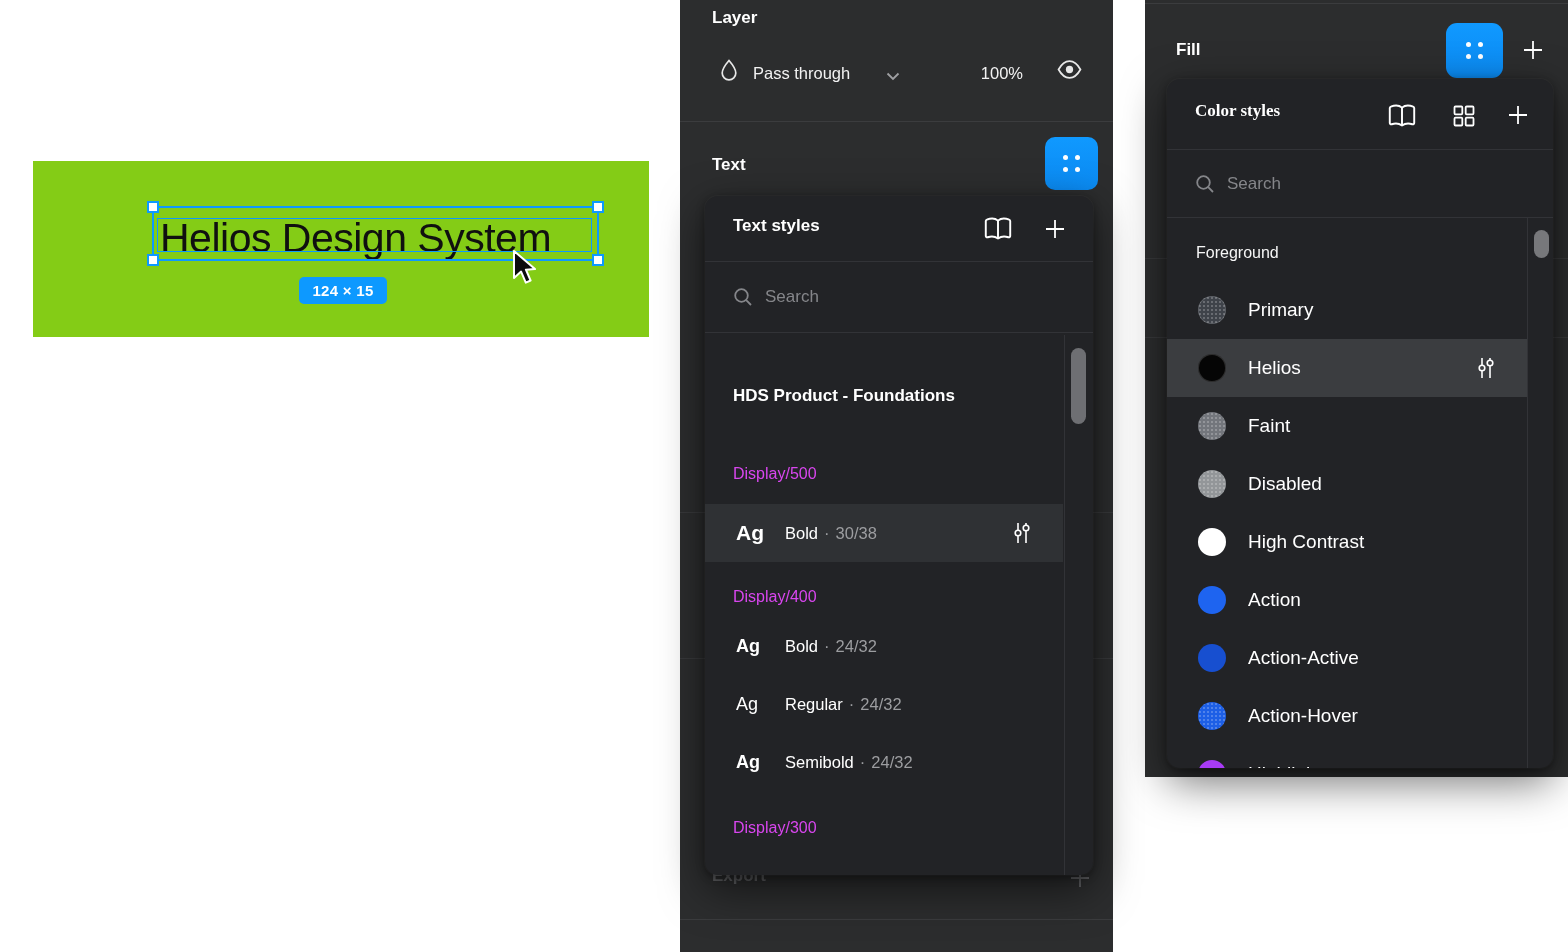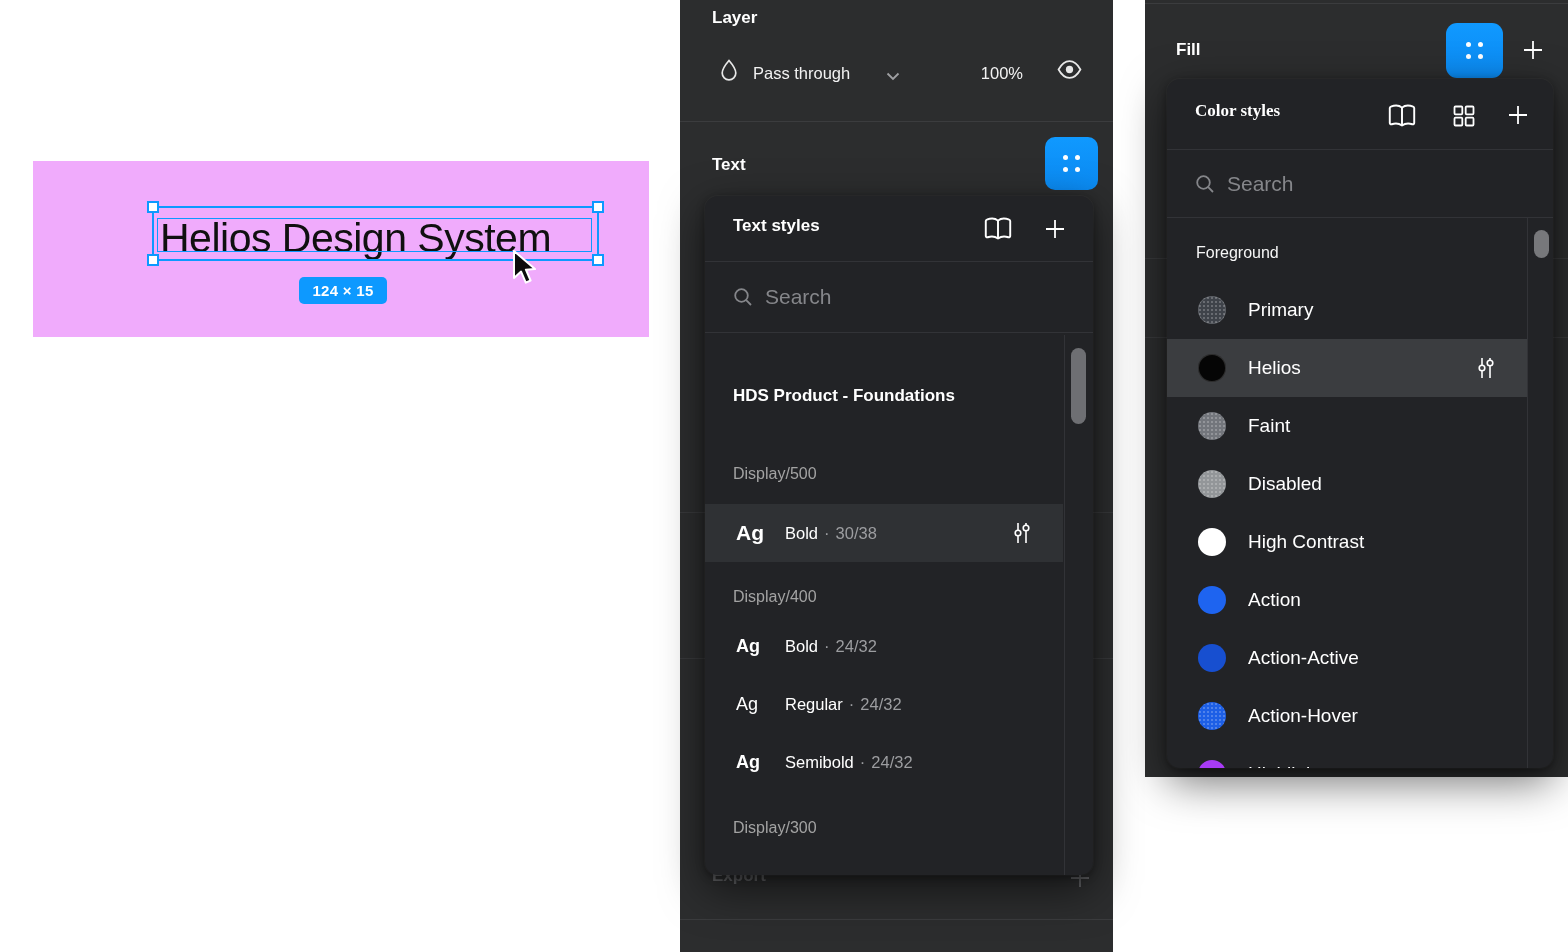--- a/index.html
+++ b/index.html
@@ -1,21 +1,21 @@
 <!DOCTYPE html>
 <html><head>
 <meta charset="utf-8">
 <style>
   * { margin:0; padding:0; box-sizing:border-box; }
   html,body { background:#ffffff; }
   body { font-family:"Liberation Sans","DejaVu Sans",sans-serif; }
   .stage { position:relative; width:1568px; height:952px; overflow:hidden; background:#ffffff; }
 
   
-  .canvas { position:absolute; left:33px; top:161px; width:616px; height:176px; background:#f0abfc; }
+  .canvas { position:absolute; left:33px; top:161px; width:616px; height:176px; background:#84cc16; }
   .canvas-text { position:absolute; left:127px; top:54px; font-size:41px; font-weight:400; color:#101010; letter-spacing:-0.5px; white-space:nowrap; }
   .sel-outer { position:absolute; left:119px; top:45px; width:447px; height:55px; border:2px solid #0d99ff; }
   .sel-inner { position:absolute; left:124px; top:57px; width:435px; height:34px; border:1.5px solid #0d99ff; }
   .handle { position:absolute; width:12px; height:12px; background:#ffffff; border:2px solid #0d99ff; }
   .h-tl { left:-7px; top:-7px; } .h-tr { right:-7px; top:-7px; }
   .h-bl { left:-7px; bottom:-7px; } .h-br { right:-7px; bottom:-7px; }
   .dim-badge { position:absolute; left:266px; top:116px; width:88px; height:27px; background:#0d99ff; border-radius:5px;
                color:#fff; font-size:15px; font-weight:700; text-align:center; line-height:27px; letter-spacing:.3px; }
   .cursor { position:absolute; left:478px; top:88px; }
 
@@ -43,32 +43,32 @@
   .plus-stroke { stroke:#fff; stroke-width:1.8; }
 
   
   .dropdown { position:absolute; background:#222326; border-radius:13px; overflow:hidden; z-index:10;
               box-shadow:0 2px 8px rgba(0,0,0,.4), 0 14px 44px rgba(0,0,0,.55), 0 0 0 1px rgba(255,255,255,.04); }
   .dd-header { position:relative; border-bottom:1px solid #323337; }
   .dd-title { position:absolute; left:28px; font-size:17px; font-weight:700; color:#fff; }
   .dd-search { position:relative; border-bottom:1px solid #323337; }
   .dd-search svg { position:absolute; left:28px; }
   .dd-search input { position:absolute; left:60px; top:0; height:100%; width:250px; background:transparent; border:none; outline:none;
-                     font-size:21px; color:#e8e8e8; font-family:inherit; }
+                     font-size:17px; color:#e8e8e8; font-family:inherit; }
   .dd-search input::placeholder { color:#85868a; }
   .dd-icon { position:absolute; cursor:pointer; }
 
   
   .ts-dd { left:705px; top:196px; width:388px; height:679px; }
   .ts-dd .dd-header { height:66px; }
   .ts-dd .dd-title { top:20px; }
   .ts-dd .dd-search { height:71px; }
   .ts-dd .dd-search svg { top:25px; }
   .lib-label { margin-top:41px; height:44px; line-height:44px; padding-left:28px; font-size:17px; font-weight:700; color:#fff; }
-  .group-label { height:40px; line-height:40px; padding-left:28px; font-size:16px; color:#a3a3a3; }
+  .group-label { height:40px; line-height:40px; padding-left:28px; font-size:16px; color:#d946ef; }
   .g-500 { margin-top:36px; }
   .g-400 { margin-top:15px; }
   .g-300 { margin-top:17px; }
   .ts-item { position:relative; width:358px; height:58px; display:flex; align-items:center; padding-left:31px; cursor:pointer; }
   .ts-item.selected { background:#2f3134; margin-top:10px; }
   .ts-item:nth-child(6) { margin-top:6px; }
   .ag { width:49px; color:#fff; }
   .ag-lg { font-size:21px; font-weight:700; }
   .ag-b  { font-size:18px; font-weight:700; }
   .ag-r  { font-size:18px; font-weight:400; }

